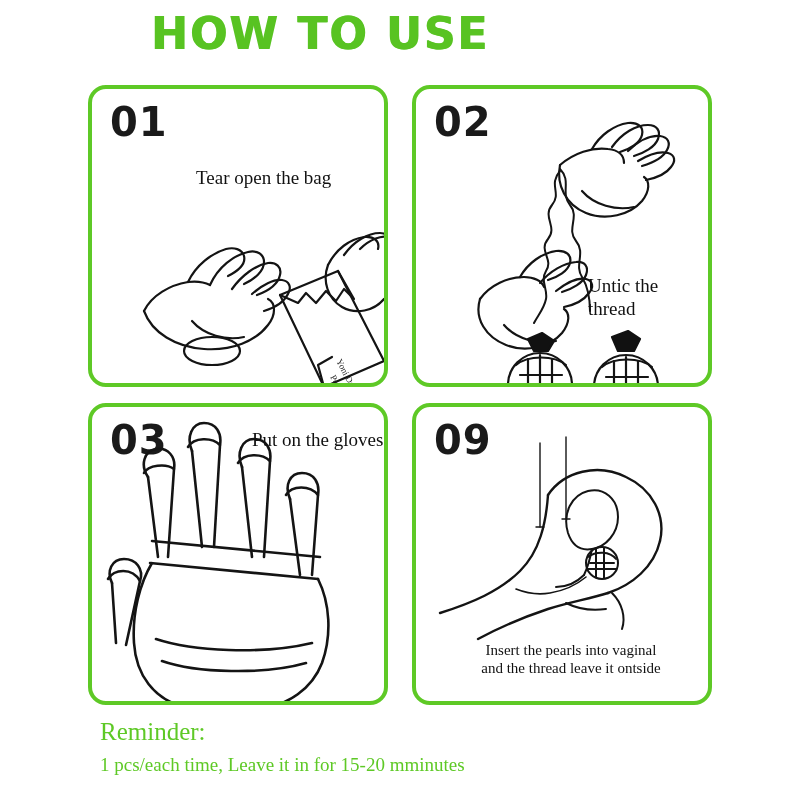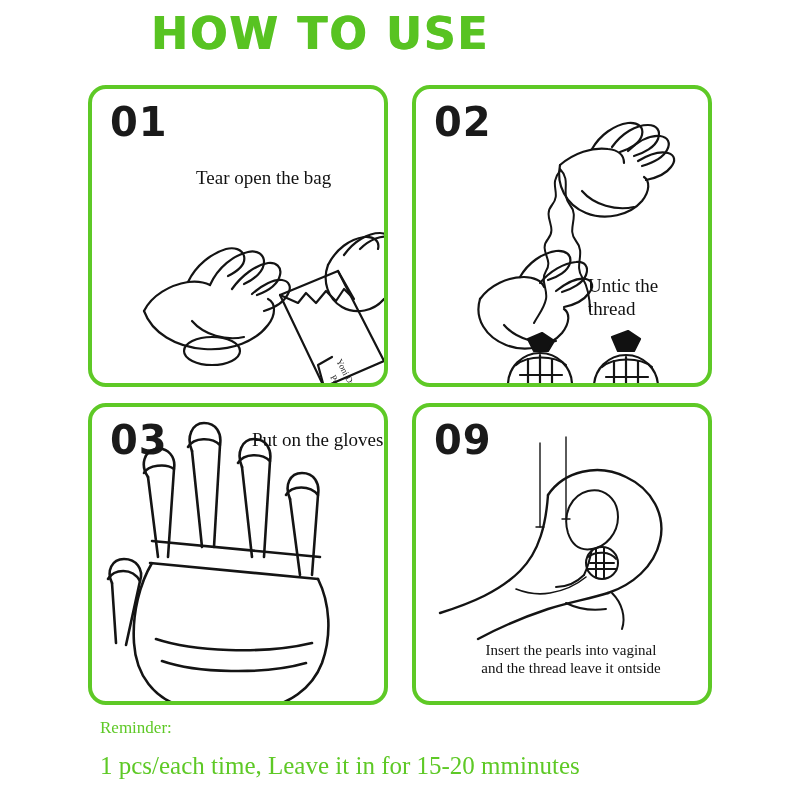--- a/index.html
+++ b/index.html
@@ -85,27 +85,27 @@
   }
   #reminder {
     position: absolute;
     left: 100px;
     top: 718px;
     width: 640px;
     color: #5ec926;
     font-family: "Liberation Serif", serif;
   }
   #reminder .r-title {
-    font-size: 17px;
+    font-size: 25px;
     line-height: 1.15;
   }
   #reminder .r-body {
-    font-size: 25px;
+    font-size: 19px;
     line-height: 1.3;
-    margin-top: 12px;
+    margin-top: 6px;
   }
   .bagtext {
     font-family: "Liberation Serif", serif;
     font-size: 9px;
     fill: #222;
   }
 </style>
 </head>
 <body>
 

